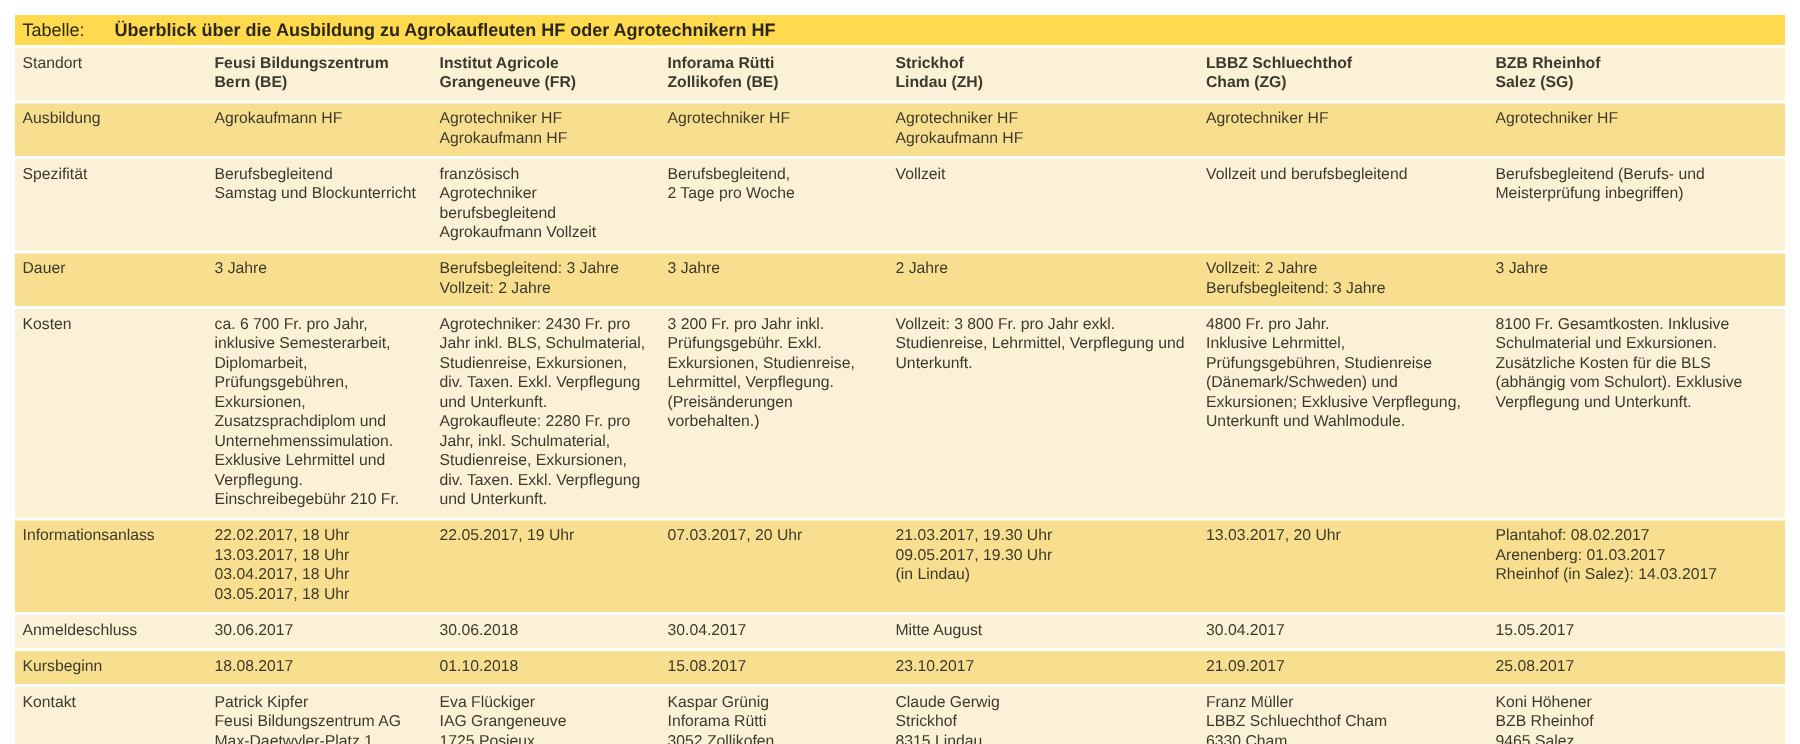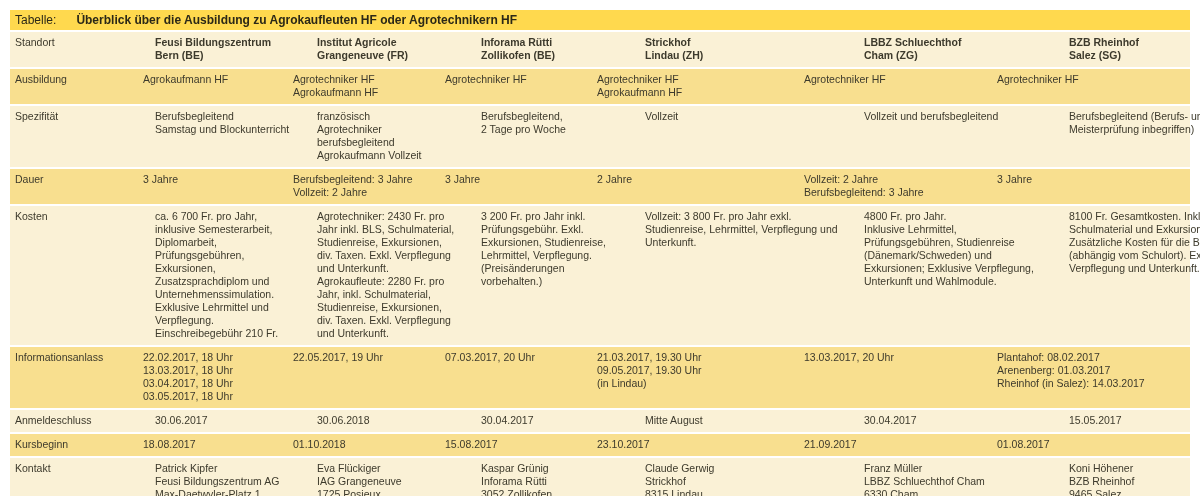--- a/index.html
+++ b/index.html
@@ -16,21 +16,21 @@
     padding-left: 5px; font-size: 12px; color: #2b2817;
     white-space: nowrap; overflow: hidden;
   }
   .title-prefix { font-weight: normal; text-align: center; }
   .title-main { font-weight: bold; margin-left: 20px; }
   .row {
     display: grid;
     grid-template-columns: 131px 150px 152px 152px 207px 193px 195px;
     border-top: 2px solid #ffffff;
   }
-  .row.light { background: var(--row-light, #faf1d6); gap: 12px; }
+  .row.light { background: var(--row-light, #faf1d6); }
   .row.dark  { background: var(--row-dark, #f8df8f); }
   .cell {
     font-size: 10.5px; line-height: 13px;
     padding: 4px 10px 5px 2px;
     white-space: pre-line;
     overflow: hidden;
   }
   .label-cell { padding-left: 5px; }
   .header-row .cell { font-weight: bold; }
   .header-row .label-cell { font-weight: normal; }
@@ -139,21 +139,21 @@
       <div class="cell">15.05.2017</div>
     </div>
 
     <div class="row dark">
       <div class="cell label-cell">Kursbeginn</div>
       <div class="cell">18.08.2017</div>
       <div class="cell">01.10.2018</div>
       <div class="cell">15.08.2017</div>
       <div class="cell">23.10.2017</div>
       <div class="cell">21.09.2017</div>
-      <div class="cell">01.08.2017</div>
+      <div class="cell">25.08.2017</div>
     </div>
 
     <div class="row light">
       <div class="cell label-cell">Kontakt</div>
       <div class="cell">Patrick Kipfer
 Feusi Bildungszentrum AG
 Max-Daetwyler-Platz 1,
 3014 Bern
 ✆ 031 537 36 36
 patrick.kipfer@feusi.ch

